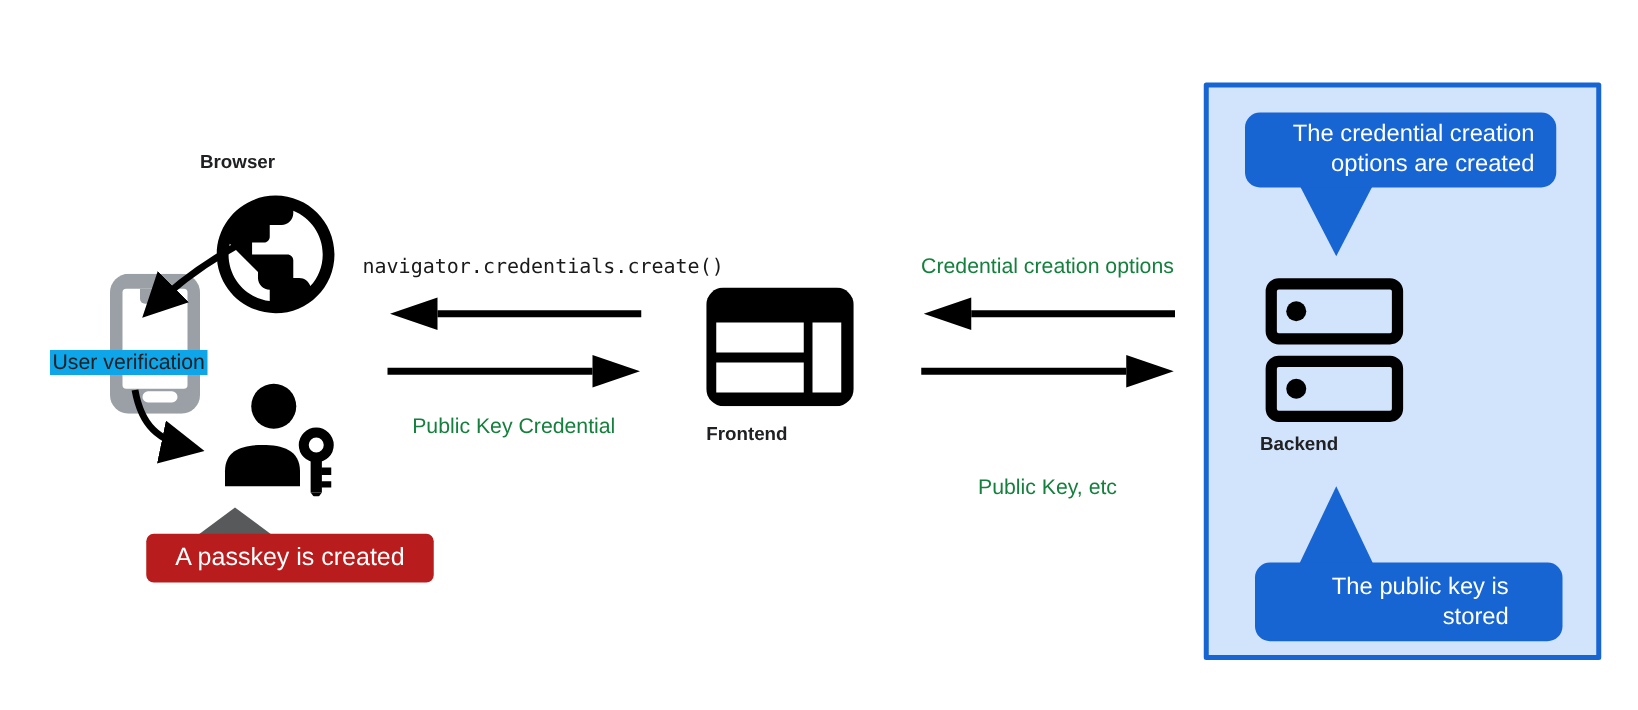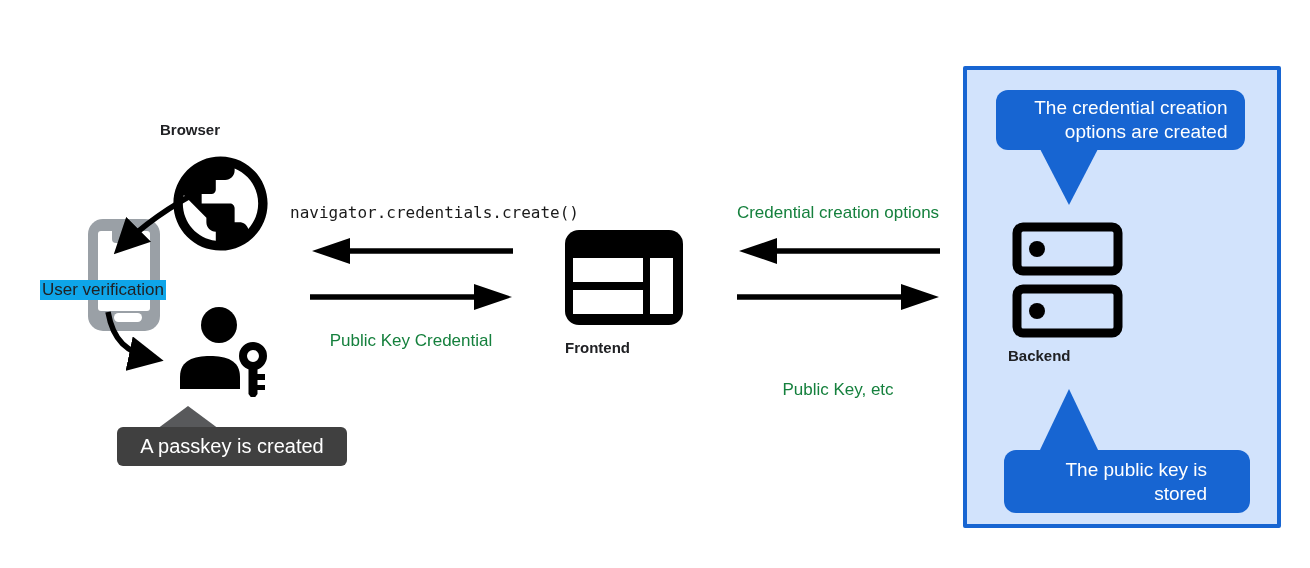--- a/index.html
+++ b/index.html
@@ -80,21 +80,21 @@
     width: 0; height: 0;
     border-left: 30px solid transparent;
     border-right: 30px solid transparent;
     border-bottom: 63px solid #1765D2;
   }
 
   
   .tooltip {
     left: 117px; top: 427px;
     width: 230px; height: 39px;
-    background: #404040;
+    background: #b91c1c;
     border-radius: 6px;
     color: #ffffff;
     font-size: 20px;
     line-height: 39px;
     text-align: center;
     white-space: nowrap;
   }
   .tooltip-tail {
     left: 157px; top: 406px;
     width: 0; height: 0;

